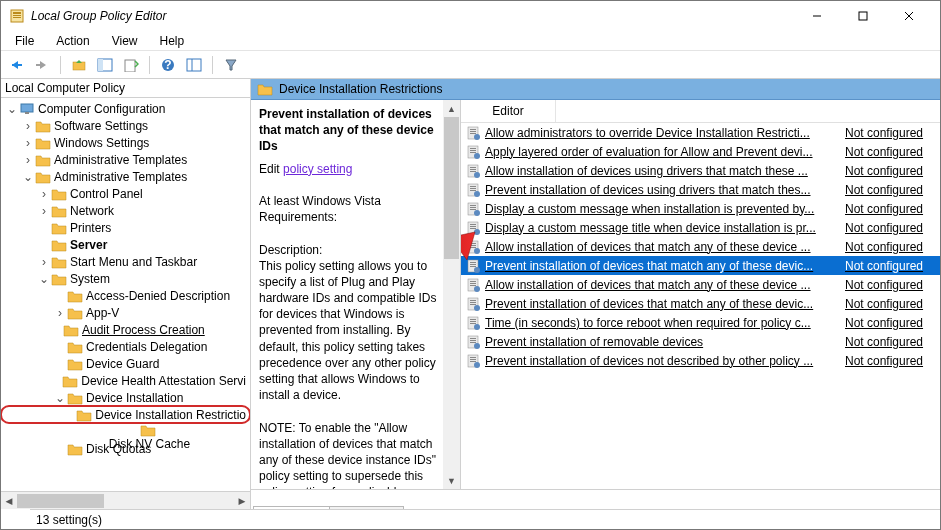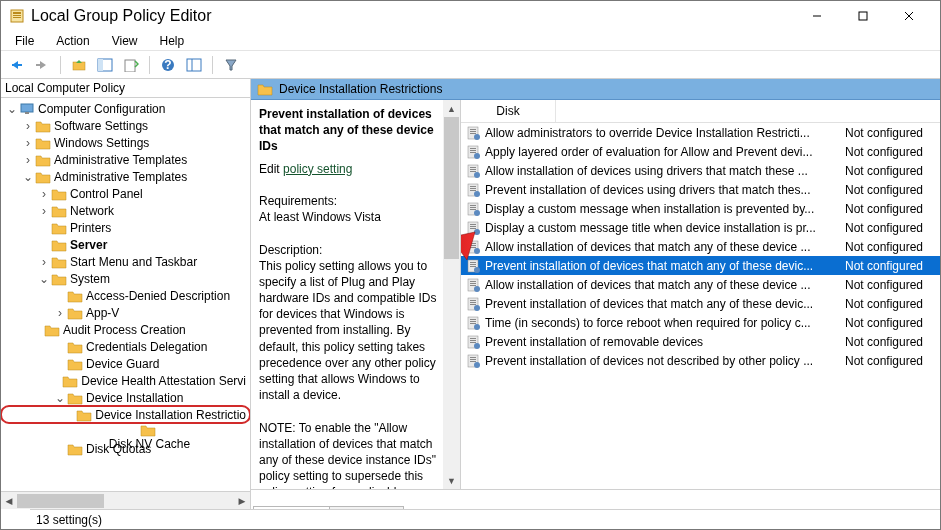--- a/index.html
+++ b/index.html
@@ -1,18 +1,18 @@
 <!DOCTYPE html>
 <html><head>
 <meta charset="utf-8">
 <style>
   * { box-sizing: border-box; font-family: "Segoe UI", Tahoma, sans-serif; font-size: 12px; }
   body { margin: 0; background: #fff; width: 941px; height: 530px; overflow: hidden; border: 1px solid #777; display: flex; flex-direction: column; }
   .titlebar { height: 30px; background: #fff; display: flex; align-items: center; padding: 0 8px; gap: 6px; }
-  .titlebar .title { flex: 1; font-size: 16px; }
+  .titlebar .title { flex: 1; font-size: 12px; font-style: italic; }
   .titlebar .icon-box { width: 16px; height: 16px; display: inline-flex; align-items: center; justify-content: center; }
   .winctl { display: flex; }
   .winctl .btn { width: 46px; height: 30px; display: flex; align-items: center; justify-content: center; }
   .menubar { height: 20px; display: flex; padding: 0 8px; gap: 10px; border-bottom: 1px solid #e4e4e4; align-items: center; }
   .menubar span { padding: 2px 6px; cursor: default; }
   .toolbar { height: 28px; border-bottom: 1px solid #d0d0d0; display: flex; align-items: center; padding: 0 4px; gap: 4px; }
   .toolbar .tbtn { width: 22px; height: 22px; display: flex; align-items: center; justify-content: center; }
   .toolbar .sep { width: 1px; height: 18px; background: #d0d0d0; margin: 0 3px; }
   .main { flex: 1; display: flex; overflow: hidden; }
   .tree-pane { width: 250px; border-right: 1px solid #d0d0d0; display: flex; flex-direction: column; overflow: hidden; }
@@ -26,27 +26,27 @@
   .hscroll { height: 18px; background: #f0f0f0; border-top: 1px solid #d0d0d0; display: flex; align-items: center; }
   .hscroll .arrow { width: 16px; height: 16px; display: flex; align-items: center; justify-content: center; color: #555; font-size: 9px; }
   .hscroll .track { flex: 1; height: 16px; background: #f0f0f0; position: relative; }
   .hscroll .thumb { position: absolute; left: 0; top: 1px; width: 40%; height: 14px; background: #c8c8c8; border-radius: 0; }
   .right-pane { flex: 1; display: flex; flex-direction: column; overflow: hidden; position: relative; }
   .desc-col { width: 210px; border-right: 1px solid #d0d0d0; display: flex; flex-direction: column; overflow: hidden; }
   .desc-header { background: #7ab0e0; color: #000; height: 21px; display: flex; align-items: center; gap: 6px; padding: 0 6px; border-bottom: 1px solid #5a92c8; margin: 0; }
   .desc-header .fic { width: 16px; height: 14px; display: inline-flex; }
   .desc-body { padding: 6px 8px; overflow: hidden; line-height: 1.35; font-size: 12px; }
   .desc-body .setting-name { font-weight: 600; margin-bottom: 6px; }
-  .desc-body a { color: #14532d; text-decoration: underline; }
+  .desc-body a { color: #6d28d9; text-decoration: underline; }
   .settings-col { flex: 1; display: flex; flex-direction: column; overflow: hidden; position: relative; }
   .cols-header { display: flex; height: 23px; border-bottom: 1px solid #e0e0e0; align-items: center; }
   .cols-header .col { padding: 0 8px; border-right: 1px solid #e5e5e5; height: 100%; display: flex; align-items: center; }
   .cols-header .col.setting { flex: 1; }
   .cols-header .col.state { width: 95px; justify-content: center; }
-  .list { flex: 1; overflow: hidden; }
+  .list { flex: 1; overflow: hidden; text-decoration: underline; }
   .row { height: 19px; display: flex; align-items: center; padding-left: 4px; cursor: default; }
   .row .pic { width: 16px; height: 14px; margin-right: 4px; display: inline-flex; align-items: center; justify-content: center; }
   .row .label { flex: 1; white-space: nowrap; overflow: hidden; text-overflow: ellipsis; padding-right: 8px; }
   .row .state { width: 95px; padding-right: 8px; white-space: nowrap; }
   .row.selected { background: #0a6ed1; color: #fff; }
   .tabs { height: 20px; display: flex; align-items: flex-end; padding-left: 2px; gap: 0; border-top: 1px solid #d0d0d0; background: #fff; }
   .tabs .tab { border: 1px solid #b8b8b8; border-bottom: none; padding: 1px 8px; font-size: 14px; background: #fff; position: relative; top: 16px; margin-right: -1px; }
   .tabs .tab.inactive { background: #f2f2f2; }
   .statusbar { height: 20px; border-top: 1px solid #d0d0d0; display: flex; align-items: center; padding: 0 6px; font-size: 12px; margin-left: 29px; }
   .red-arrow { position: absolute; pointer-events: none; }
@@ -268,21 +268,21 @@
           </div>
           <div class="tree-node" style="padding-left: 52px;">
             <span class="twisty" style="font-size: 12px;">›</span>
             <span class="folder">
               <svg width="16" height="14">
                 <path d="M1 3 L6 3 L7 5 L15 5 L15 13 L1 13 Z" class="folder-ico"></path>
               </svg>
             </span>
             <span>App-V</span>
           </div>
-          <div class="tree-node" style="padding-left: 29px;">
+          <div class="tree-node" style="padding-left: 48px; text-decoration: underline;">
             <span class="twisty" style="font-size: 12px;"></span>
             <span class="folder">
               <svg width="16" height="14">
                 <path d="M1 3 L6 3 L7 5 L15 5 L15 13 L1 13 Z" class="folder-ico"></path>
               </svg>
             </span>
             <span>Audit Process Creation</span>
           </div>
           <div class="tree-node" style="padding-left: 52px; align-items: center;">
             <span class="twisty" style="font-size: 12px;"></span>
@@ -367,40 +367,40 @@
         </span>
       <span>Device Installation Restrictions</span>
     </div>
     <div class="inner-right">
 
       <div class="desc-col" style="position:relative;">
         <div class="desc-body">
           <div class="setting-name">Prevent installation of devices that match any of these device IDs</div>
           <div><span>Edit</span> <a href="#">policy setting</a></div>
           <br>
+          <div>At least Windows Vista</div>
           <div>Requirements:</div>
-          <div>At least Windows Vista</div>
           <br>
           <div>Description:</div>
           <div>This policy setting allows you to specify a list of Plug and Play hardware IDs and compatible IDs for devices that Windows is prevented from installing. By default, this policy setting takes precedence over any other policy setting that allows Windows to install a device.</div>
           <br>
           <div>NOTE: To enable the "Allow installation of devices that match any of these device instance IDs" policy setting to supersede this policy setting for applicable</div>
         </div>
         <div class="scroll-v">
           <div class="arrow">▲</div>
           <div class="track">
               <div class="thumb"></div>
             </div>
           <div class="arrow">▼</div>
         </div>
       </div>
 
       <div class="settings-col">
         <div class="cols-header">
-          <div class="col state">Disk</div>
+          <div class="col state">Editor</div>
         </div>
         <div class="list" id="rows">
             <div class="row">
               <span class="pic">
                 <svg width="14" height="14">
                   <rect x="2" y="1" width="10" height="12" class="policy-ico"></rect>
                   <rect x="4" y="3" width="6" height="1" fill="#888"></rect>
                   <rect x="4" y="5" width="6" height="1" fill="#888"></rect>
                   <rect x="4" y="7" width="6" height="1" fill="#888"></rect>
                   <circle cx="11" cy="11" r="3" fill="#5c8ac0"></circle>

